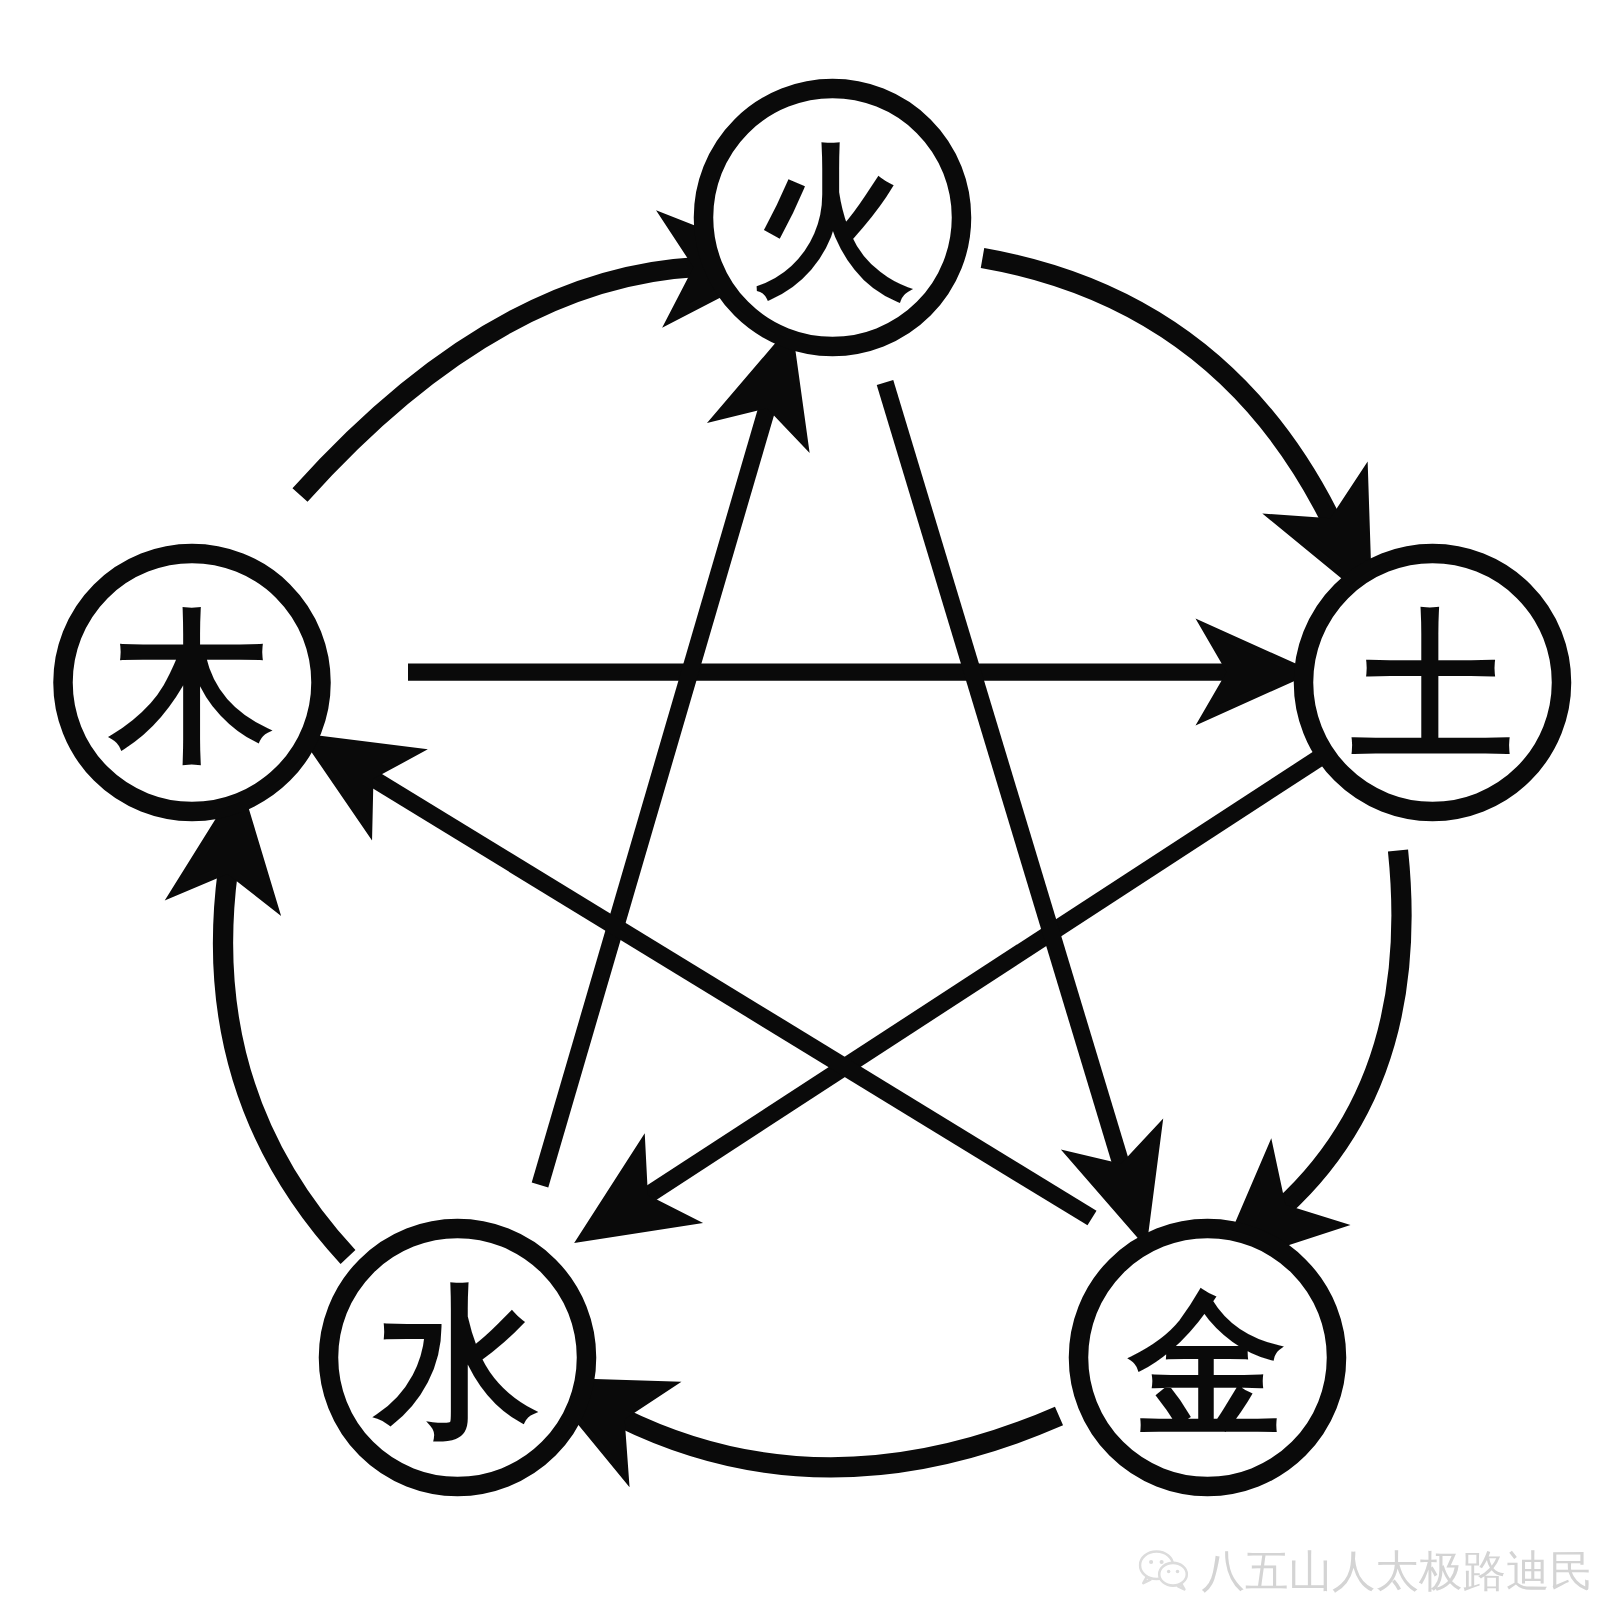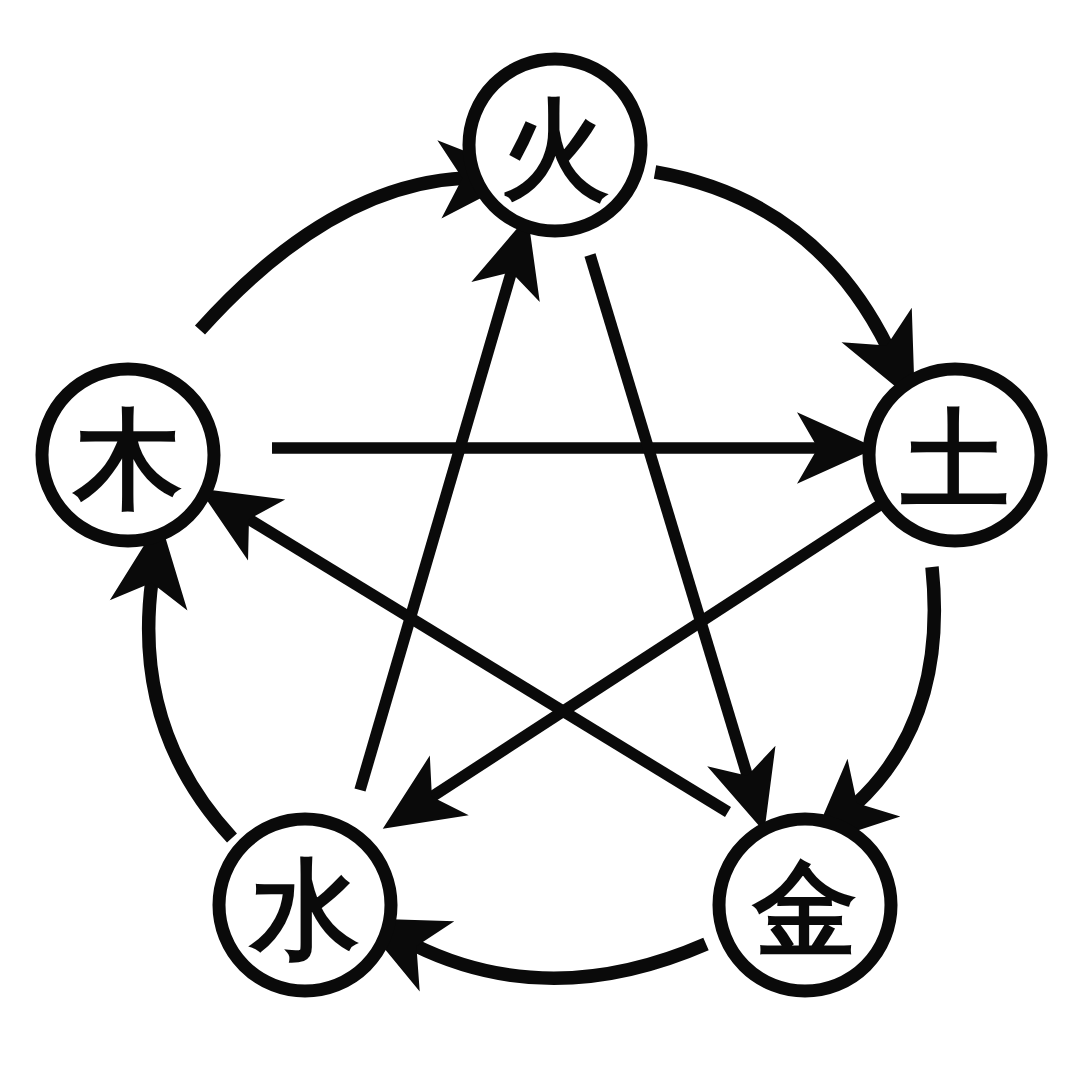--- a/index.html
+++ b/index.html
@@ -132,14 +132,29 @@
         <text class="node-label" x="305" y="909" font-size="108">水</text>
       </g>
 
       <g>
         <circle class="node-circle" cx="128" cy="455" r="86" stroke-width="13"></circle>
         <text class="node-label" x="128" y="459" font-size="108">木</text>
       </g>
     </g>
   </svg>
 
+  <div class="watermark">
+    <span class="wm-icon">
+      <svg viewBox="0 0 34 30" width="34" height="30" aria-hidden="true">
+        <ellipse cx="12" cy="11.5" rx="11" ry="9.2" fill="none" stroke="#dcdcdc" stroke-width="1.7"></ellipse>
+        <path d="M5.5 19.2 L3.2 23.4 L8.0 21.0 Z" fill="none" stroke="#dcdcdc" stroke-width="1.7" stroke-linejoin="round"></path>
+        <circle cx="8.4" cy="9.3" r="1.35" fill="#dcdcdc"></circle>
+        <circle cx="15.4" cy="9.3" r="1.35" fill="#dcdcdc"></circle>
+        <ellipse cx="23" cy="17.5" rx="9.2" ry="7.6" fill="#ffffff" stroke="#dcdcdc" stroke-width="1.7"></ellipse>
+        <path d="M28.6 24.0 L30.6 27.6 L26.4 25.5 Z" fill="#ffffff" stroke="#dcdcdc" stroke-width="1.7" stroke-linejoin="round"></path>
+        <circle cx="20.1" cy="15.7" r="1.15" fill="#dcdcdc"></circle>
+        <circle cx="26.0" cy="15.7" r="1.15" fill="#dcdcdc"></circle>
+      </svg>
+    </span>
+    <span class="wm-text">八五山人太极路迪民</span>
+  </div>
 
 </div>
 
 </body></html>

